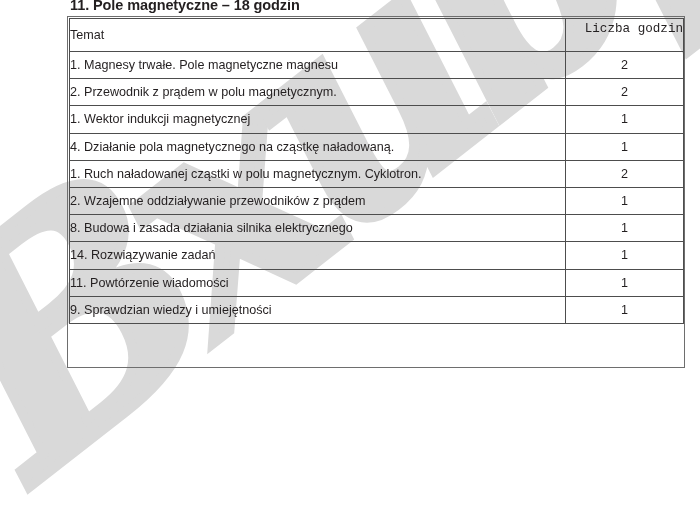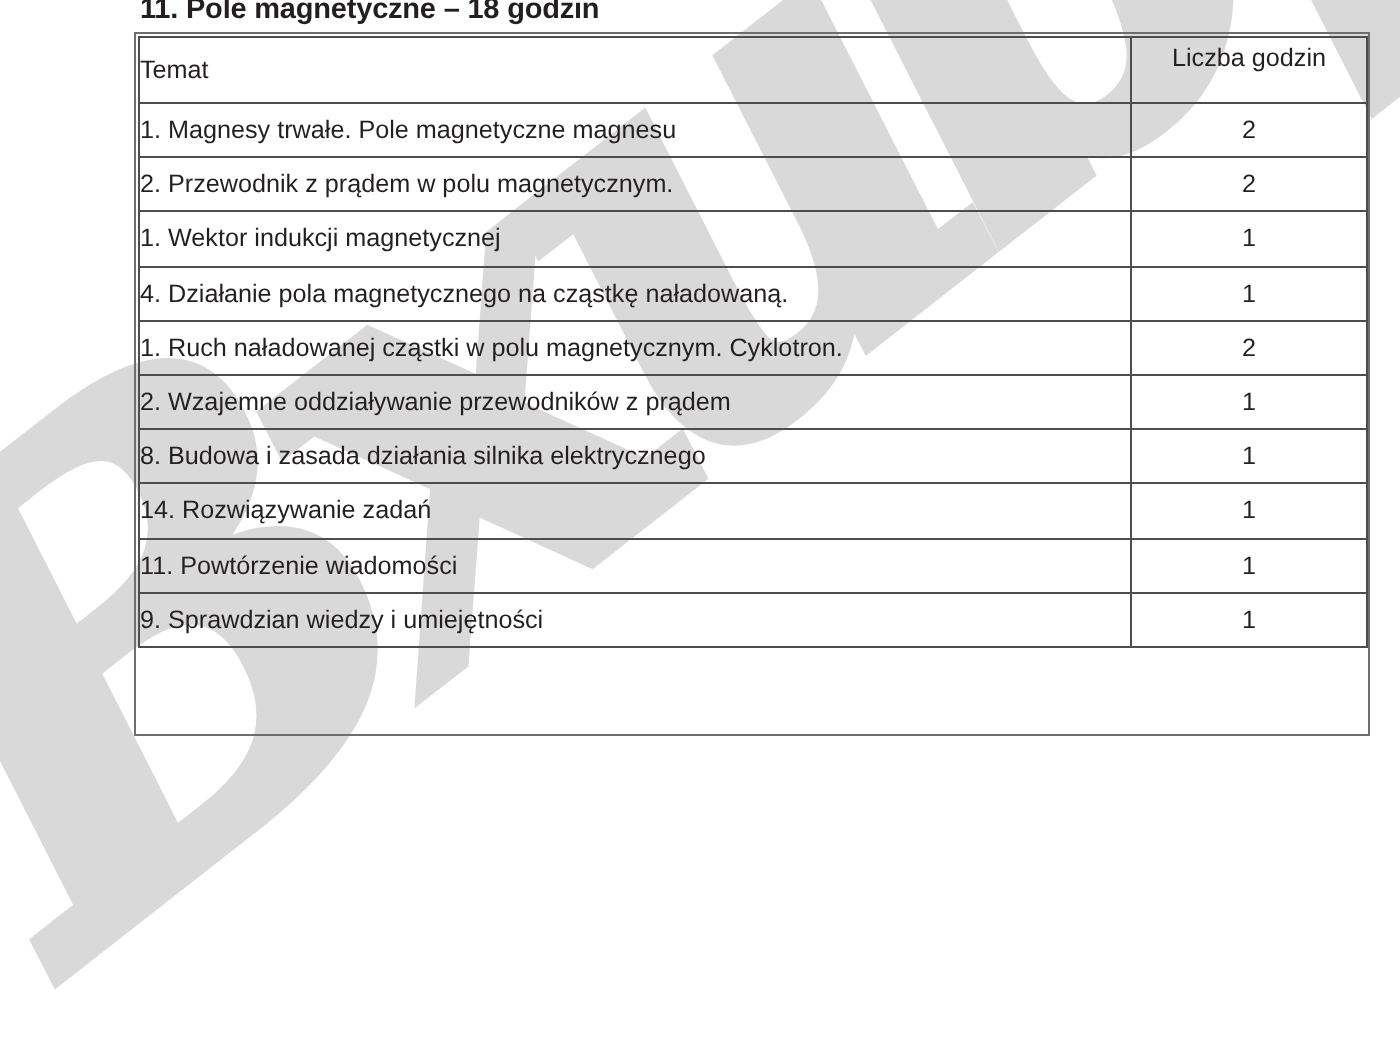--- a/index.html
+++ b/index.html
@@ -92,21 +92,22 @@
 
   .hdr-hours-wrap {
     position: relative;
     text-align: center;
     height: 32px;
   }
   .hdr-hours-main {
     position: absolute;
     left: 0; right: 0;
     top: 3px;
-    text-align: center;
+    text-align: right;
+    font-family: Liberation Mono, monospace;
   }
   
   .hdr-hours-sub {
     position: absolute;
     left: 0; right: 0;
     bottom: -6px;
     text-align: center;
     color: #9a9a9a;
     font-size: 12.6px;
     overflow: hidden;

